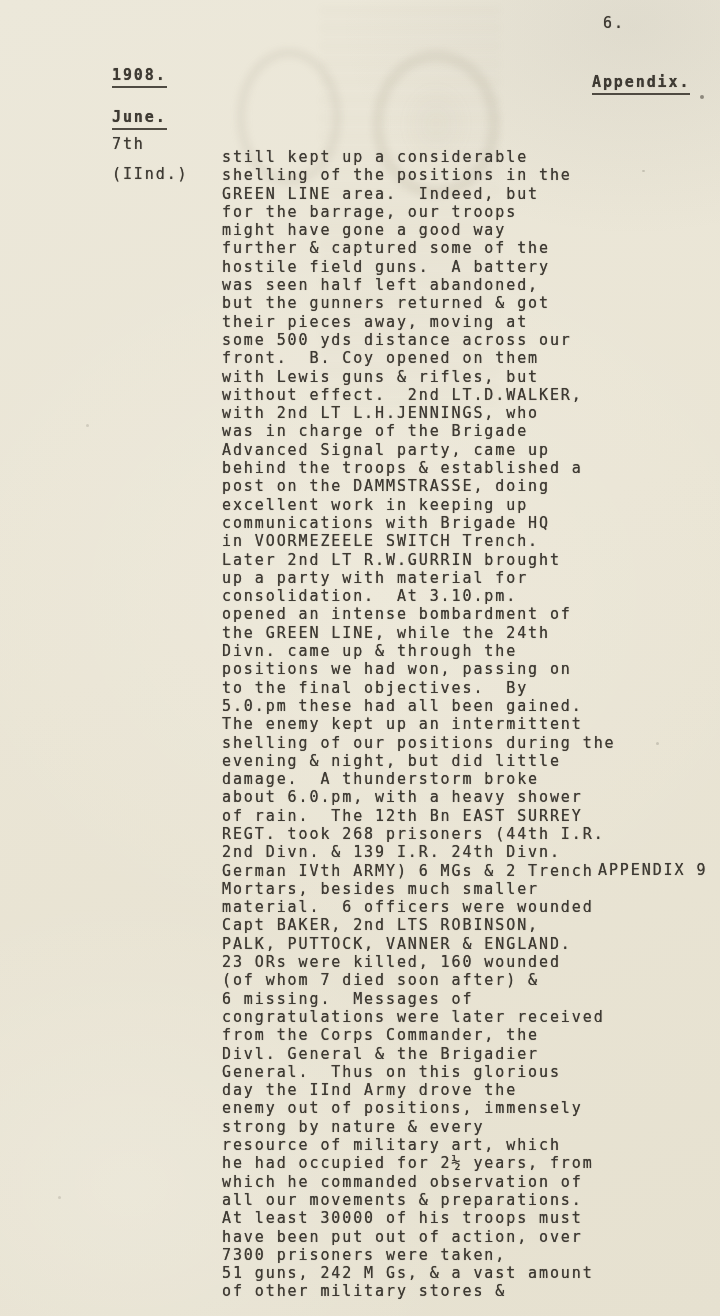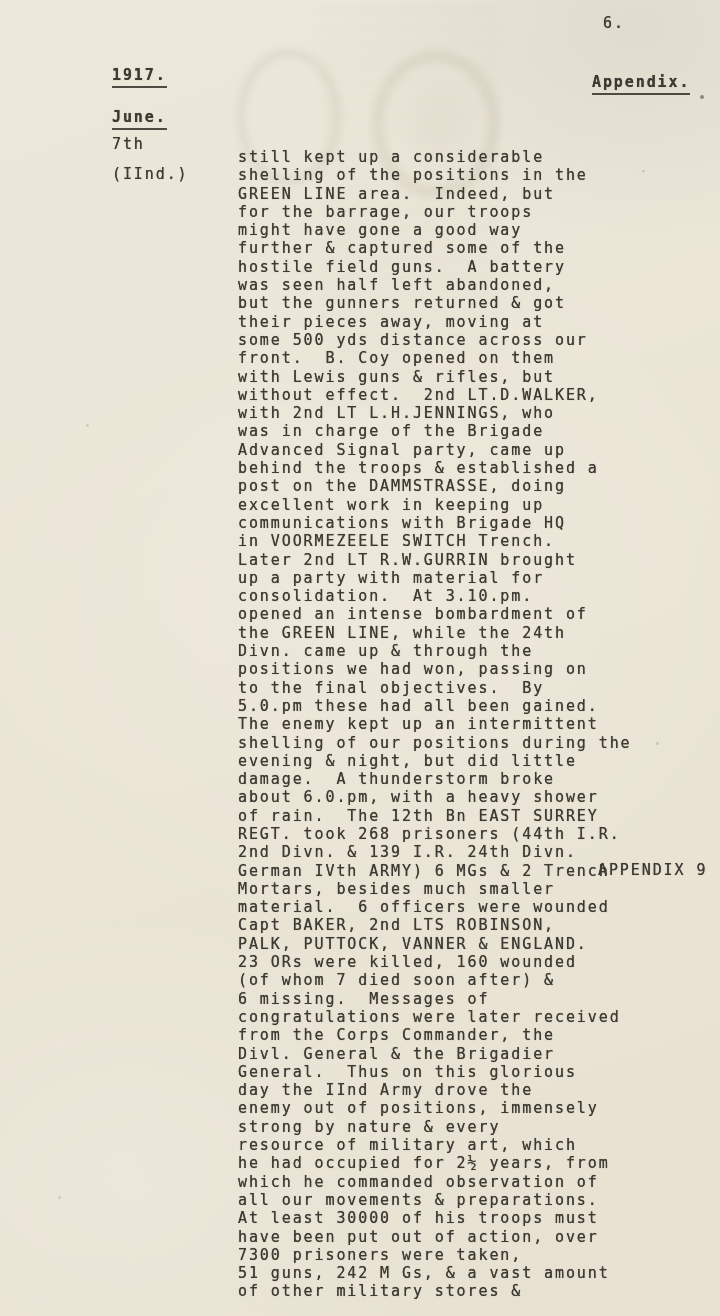--- a/index.html
+++ b/index.html
@@ -32,21 +32,21 @@
     font-weight:bold;
     border-bottom:2px solid rgba(62,58,50,0.9);
     padding-bottom:2px;
   }
   #page-number{left:603px;top:14px;}
   #year-heading{left:112px;top:66px;}
   #appendix-heading{left:592px;top:73px;}
   #month-heading{left:112px;top:108px;text-align:right;}
   #entry-day{left:112px;top:135px;}
   #entry-contd{left:112px;top:165px;}
-  #diary-body{left:222px;top:148px;margin-left:16px;}
+  #diary-body{left:222px;top:148px;}
   #appendix-ref{left:598px;top:861px;}
   .line{height:18.3px;}
   
   .stain{position:absolute;pointer-events:none;filter:blur(3px);}
   .stain-ring-1{
     left:236px;top:48px;width:86px;height:118px;border-radius:50%;
     border:10px solid rgba(150,140,115,0.10);
   }
   .stain-ring-2{
     left:372px;top:50px;width:104px;height:124px;border-radius:50%;
@@ -75,21 +75,21 @@
   <div class="stain stain-ring-1"></div>
   <div class="stain stain-ring-2"></div>
   <div class="speck speck1"></div>
   <div class="speck speck2"></div>
   <div class="speck speck3"></div>
   <div class="speck speck4"></div>
   <div class="speck speck5"></div>
 
   <div id="page-number" class="abs typed">6.</div>
 
-  <div id="year-heading" class="abs typed underlined">1917.</div>
+  <div id="year-heading" class="abs typed underlined">1908.</div>
 
   <div id="appendix-heading" class="abs typed underlined">Appendix.</div>
 
   <div id="month-heading" class="abs typed underlined">June.</div>
 
   <div id="entry-day" class="abs typed">7th</div>
 
   <div id="entry-contd" class="abs typed">(IInd.)</div>
 
   <div id="diary-body" class="abs typed"><div class="line">still kept up a considerable</div><div class="line">shelling of the positions in the</div><div class="line">GREEN LINE area.  Indeed, but</div><div class="line">for the barrage, our troops</div><div class="line">might have gone a good way</div><div class="line">further &amp; captured some of the</div><div class="line">hostile field guns.  A battery</div><div class="line">was seen half left abandoned,</div><div class="line">but the gunners returned &amp; got</div><div class="line">their pieces away, moving at</div><div class="line">some 500 yds distance across our</div><div class="line">front.  B. Coy opened on them</div><div class="line">with Lewis guns &amp; rifles, but</div><div class="line">without effect.  2nd LT.D.WALKER,</div><div class="line">with 2nd LT L.H.JENNINGS, who</div><div class="line">was in charge of the Brigade</div><div class="line">Advanced Signal party, came up</div><div class="line">behind the troops &amp; established a</div><div class="line">post on the DAMMSTRASSE, doing</div><div class="line">excellent work in keeping up</div><div class="line">communications with Brigade HQ</div><div class="line">in VOORMEZEELE SWITCH Trench.</div><div class="line">Later 2nd LT R.W.GURRIN brought</div><div class="line">up a party with material for</div><div class="line">consolidation.  At 3.10.pm.</div><div class="line">opened an intense bombardment of</div><div class="line">the GREEN LINE, while the 24th</div><div class="line">Divn. came up &amp; through the</div><div class="line">positions we had won, passing on</div><div class="line">to the final objectives.  By</div><div class="line">5.0.pm these had all been gained.</div><div class="line">The enemy kept up an intermittent</div><div class="line">shelling of our positions during the</div><div class="line">evening &amp; night, but did little</div><div class="line">damage.  A thunderstorm broke</div><div class="line">about 6.0.pm, with a heavy shower</div><div class="line">of rain.  The 12th Bn EAST SURREY</div><div class="line">REGT. took 268 prisoners (44th I.R.</div><div class="line">2nd Divn. &amp; 139 I.R. 24th Divn.</div><div class="line">German IVth ARMY) 6 MGs &amp; 2 Trench</div><div class="line">Mortars, besides much smaller</div><div class="line">material.  6 officers were wounded</div><div class="line">Capt BAKER, 2nd LTS ROBINSON,</div><div class="line">PALK, PUTTOCK, VANNER &amp; ENGLAND.</div><div class="line">23 ORs were killed, 160 wounded</div><div class="line">(of whom 7 died soon after) &amp;</div><div class="line">6 missing.  Messages of</div><div class="line">congratulations were later received</div><div class="line">from the Corps Commander, the</div><div class="line">Divl. General &amp; the Brigadier</div><div class="line">General.  Thus on this glorious</div><div class="line">day the IInd Army drove the</div><div class="line">enemy out of positions, immensely</div><div class="line">strong by nature &amp; every</div><div class="line">resource of military art, which</div><div class="line">he had occupied for 2½ years, from</div><div class="line">which he commanded observation of</div><div class="line">all our movements &amp; preparations.</div><div class="line">At least 30000 of his troops must</div><div class="line">have been put out of action, over</div><div class="line">7300 prisoners were taken,</div><div class="line">51 guns, 242 M Gs, &amp; a vast amount</div><div class="line">of other military stores &amp;</div></div>

